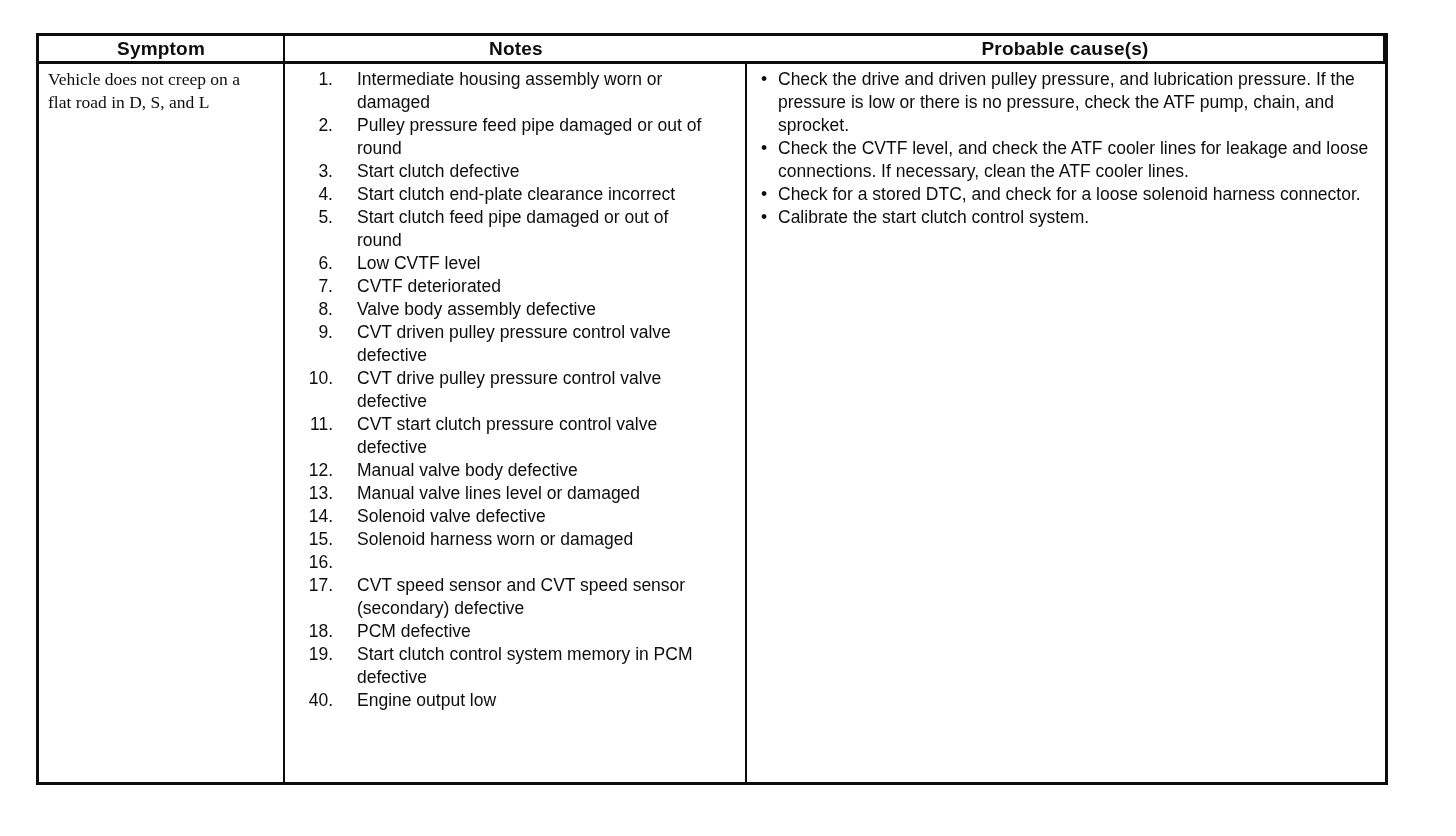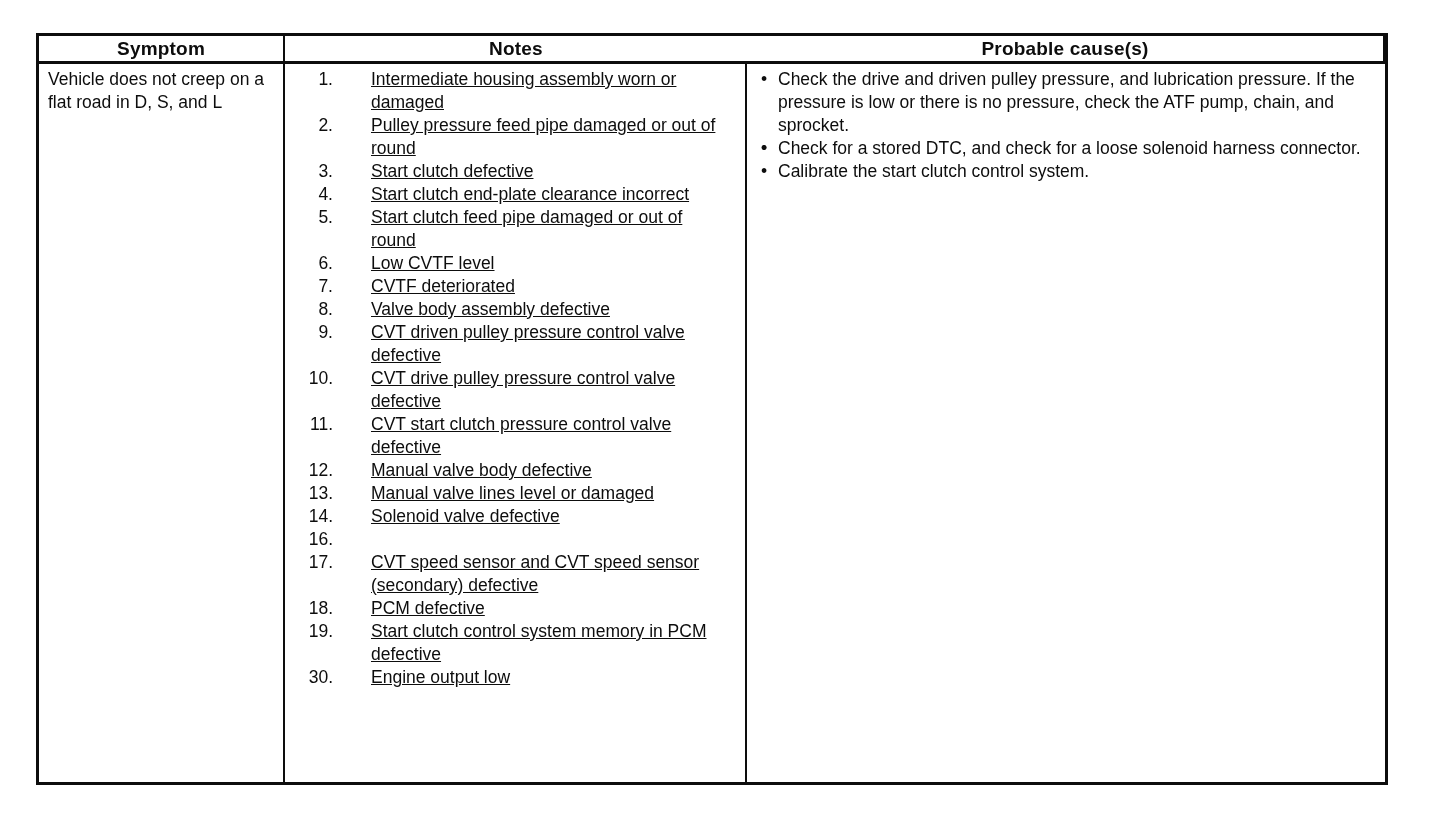--- a/index.html
+++ b/index.html
@@ -45,40 +45,40 @@
     line-height: 23px;
     overflow: hidden;
   }
   .col-divider {
     border-right: 2px solid #0d0d0d;
   }
   
   .symptom-cell {
     padding-left: 9px;
     padding-right: 16px;
+    font-family: Liberation Serif, serif;
   }
   
   .causes-list {
     margin: 0;
     padding: 0;
     list-style: none;
   }
   .cause-row {
     display: flex;
     align-items: flex-start;
   }
   .cause-num {
     flex: 0 0 48px;
     text-align: right;
     padding-right: 0;
   }
   .cause-text {
-    margin-left: 38px;
+    margin-left: 24px;
     max-width: 352px;
-    text-decoration: underline;
   }
   
   .notes-list {
     margin: 0;
     padding: 0 8px 0 14px;
     list-style: none;
   }
   .note-row {
     position: relative;
     padding-left: 17px;
@@ -170,20 +170,24 @@
           <li class="cause-row">
             <span class="cause-num">13.</span>
             <span class="cause-text">Manual valve lines level or damaged</span>
           </li>
 
           <li class="cause-row">
             <span class="cause-num">14.</span>
             <span class="cause-text">Solenoid valve defective</span>
           </li>
 
+          <li class="cause-row">
+            <span class="cause-num">15.</span>
+            <span class="cause-text">Solenoid harness worn or damaged</span>
+          </li>
 
           <li class="cause-row">
             <span class="cause-num">16.</span>
           </li>
 
           <li class="cause-row">
             <span class="cause-num">17.</span>
             <span class="cause-text">CVT speed sensor and CVT speed sensor (secondary) defective</span>
           </li>
 
@@ -191,36 +195,37 @@
             <span class="cause-num">18.</span>
             <span class="cause-text">PCM defective</span>
           </li>
 
           <li class="cause-row">
             <span class="cause-num">19.</span>
             <span class="cause-text">Start clutch control system memory in PCM defective</span>
           </li>
 
           <li class="cause-row">
-            <span class="cause-num">30.</span>
+            <span class="cause-num">40.</span>
             <span class="cause-text">Engine output low</span>
           </li>
         </ol>
     </div>
 
     <div class="bcell">
       <ul class="notes-list">
 
           <li class="note-row">
             <span class="note-bullet">•</span>
             <span>Check the drive and driven pulley pressure, and lubrication pressure. If the pressure is low or there is no pressure, check the ATF pump, chain, and sprocket.</span>
           </li>
 
           <li class="note-row">
             <span class="note-bullet">•</span>
+            <span>Check the CVTF level, and check the ATF cooler lines for leakage and loose connections. If necessary, clean the ATF cooler lines.</span>
           </li>
 
           <li class="note-row">
             <span class="note-bullet">•</span>
             <span>Check for a stored DTC, and check for a loose solenoid harness connector.</span>
           </li>
 
           <li class="note-row">
             <span class="note-bullet">•</span>
             <span>Calibrate the start clutch control system.</span>

